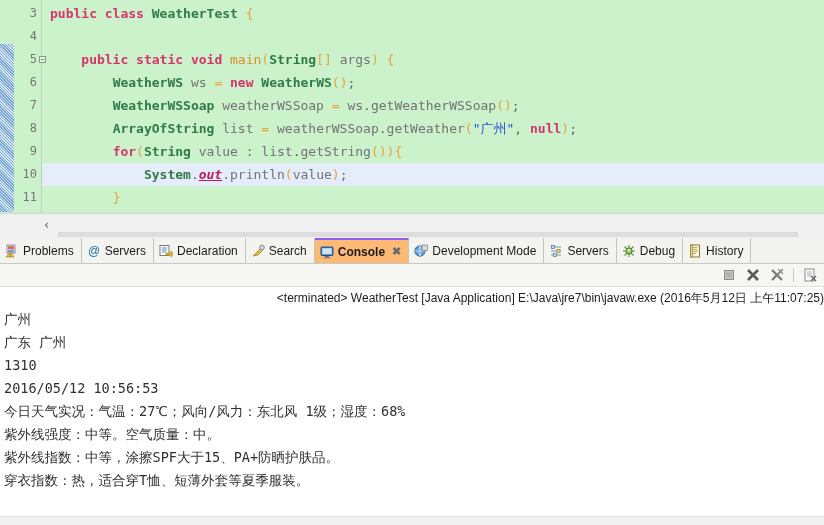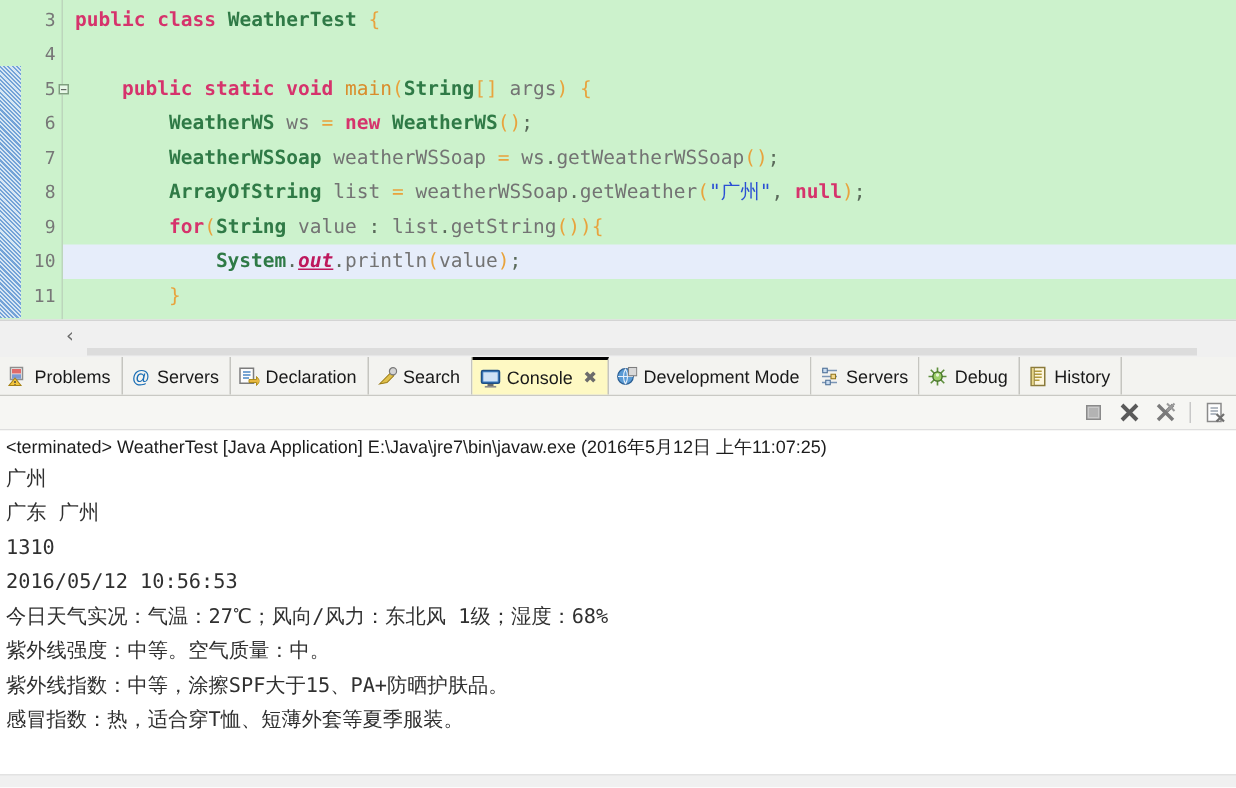--- a/index.html
+++ b/index.html
@@ -151,23 +151,23 @@
     gap: 4px;
     padding: 0 7px 0 5px;
     border-right: 1px solid #c5c5c0;
     font-size: 12px;
     color: #1a1a1a;
     background: #f3f3f0;
     white-space: nowrap;
     font-family: "Liberation Sans", sans-serif;
   }
   .tab.active {
-    background: #fef9c3;
-    border-top: 2px solid #000000;
-    font-weight: normal;
+    background: #fdba74;
+    border-top: 2px solid #8b5cf6;
+    font-weight: bold;
   }
   .tab .tlabel { line-height: 1; }
   .tab .closeglyph {
     margin-left: 3px;
     color: #6c6c6c;
     font-size: 11px;
   }
   .tabfill {
     flex: 1 1 auto;
     border-bottom: 0;
@@ -211,20 +211,21 @@
     padding: 2px 0 0 2px;
   }
   .term-line {
     font-family: "Liberation Sans", sans-serif;
     font-size: 12px;
     color: #1c1c1c;
     height: 19px;
     line-height: 19px;
     padding-left: 2px;
     white-space: pre;
+    text-align: right;
   }
   .out-line {
     font-family: "DejaVu Sans Mono", monospace;
     font-size: 13.5px;
     color: #303030;
     height: 23px;
     line-height: 23px;
     padding-left: 2px;
     white-space: pre;
   }
@@ -375,18 +376,18 @@
   <div class="console-body">
     <div class="term-line">&lt;terminated&gt; WeatherTest [Java Application] E:\Java\jre7\bin\javaw.exe (2016年5月12日 上午11:07:25)</div>
     <div id="console-output">
         <div class="out-line">广州</div>
         <div class="out-line">广东 广州</div>
         <div class="out-line">1310</div>
         <div class="out-line">2016/05/12 10:56:53</div>
         <div class="out-line">今日天气实况：气温：27℃；风向/风力：东北风 1级；湿度：68%</div>
         <div class="out-line">紫外线强度：中等。空气质量：中。</div>
         <div class="out-line">紫外线指数：中等，涂擦SPF大于15、PA+防晒护肤品。</div>
-        <div class="out-line">感冒指数：热，适合穿T恤、短薄外套等夏季服装。</div>
+        <div class="out-line">穿衣指数：热，适合穿T恤、短薄外套等夏季服装。</div>
       </div>
     <div class="console-hscroll"></div>
   </div>
 
 </div>
 
 </body></html>

